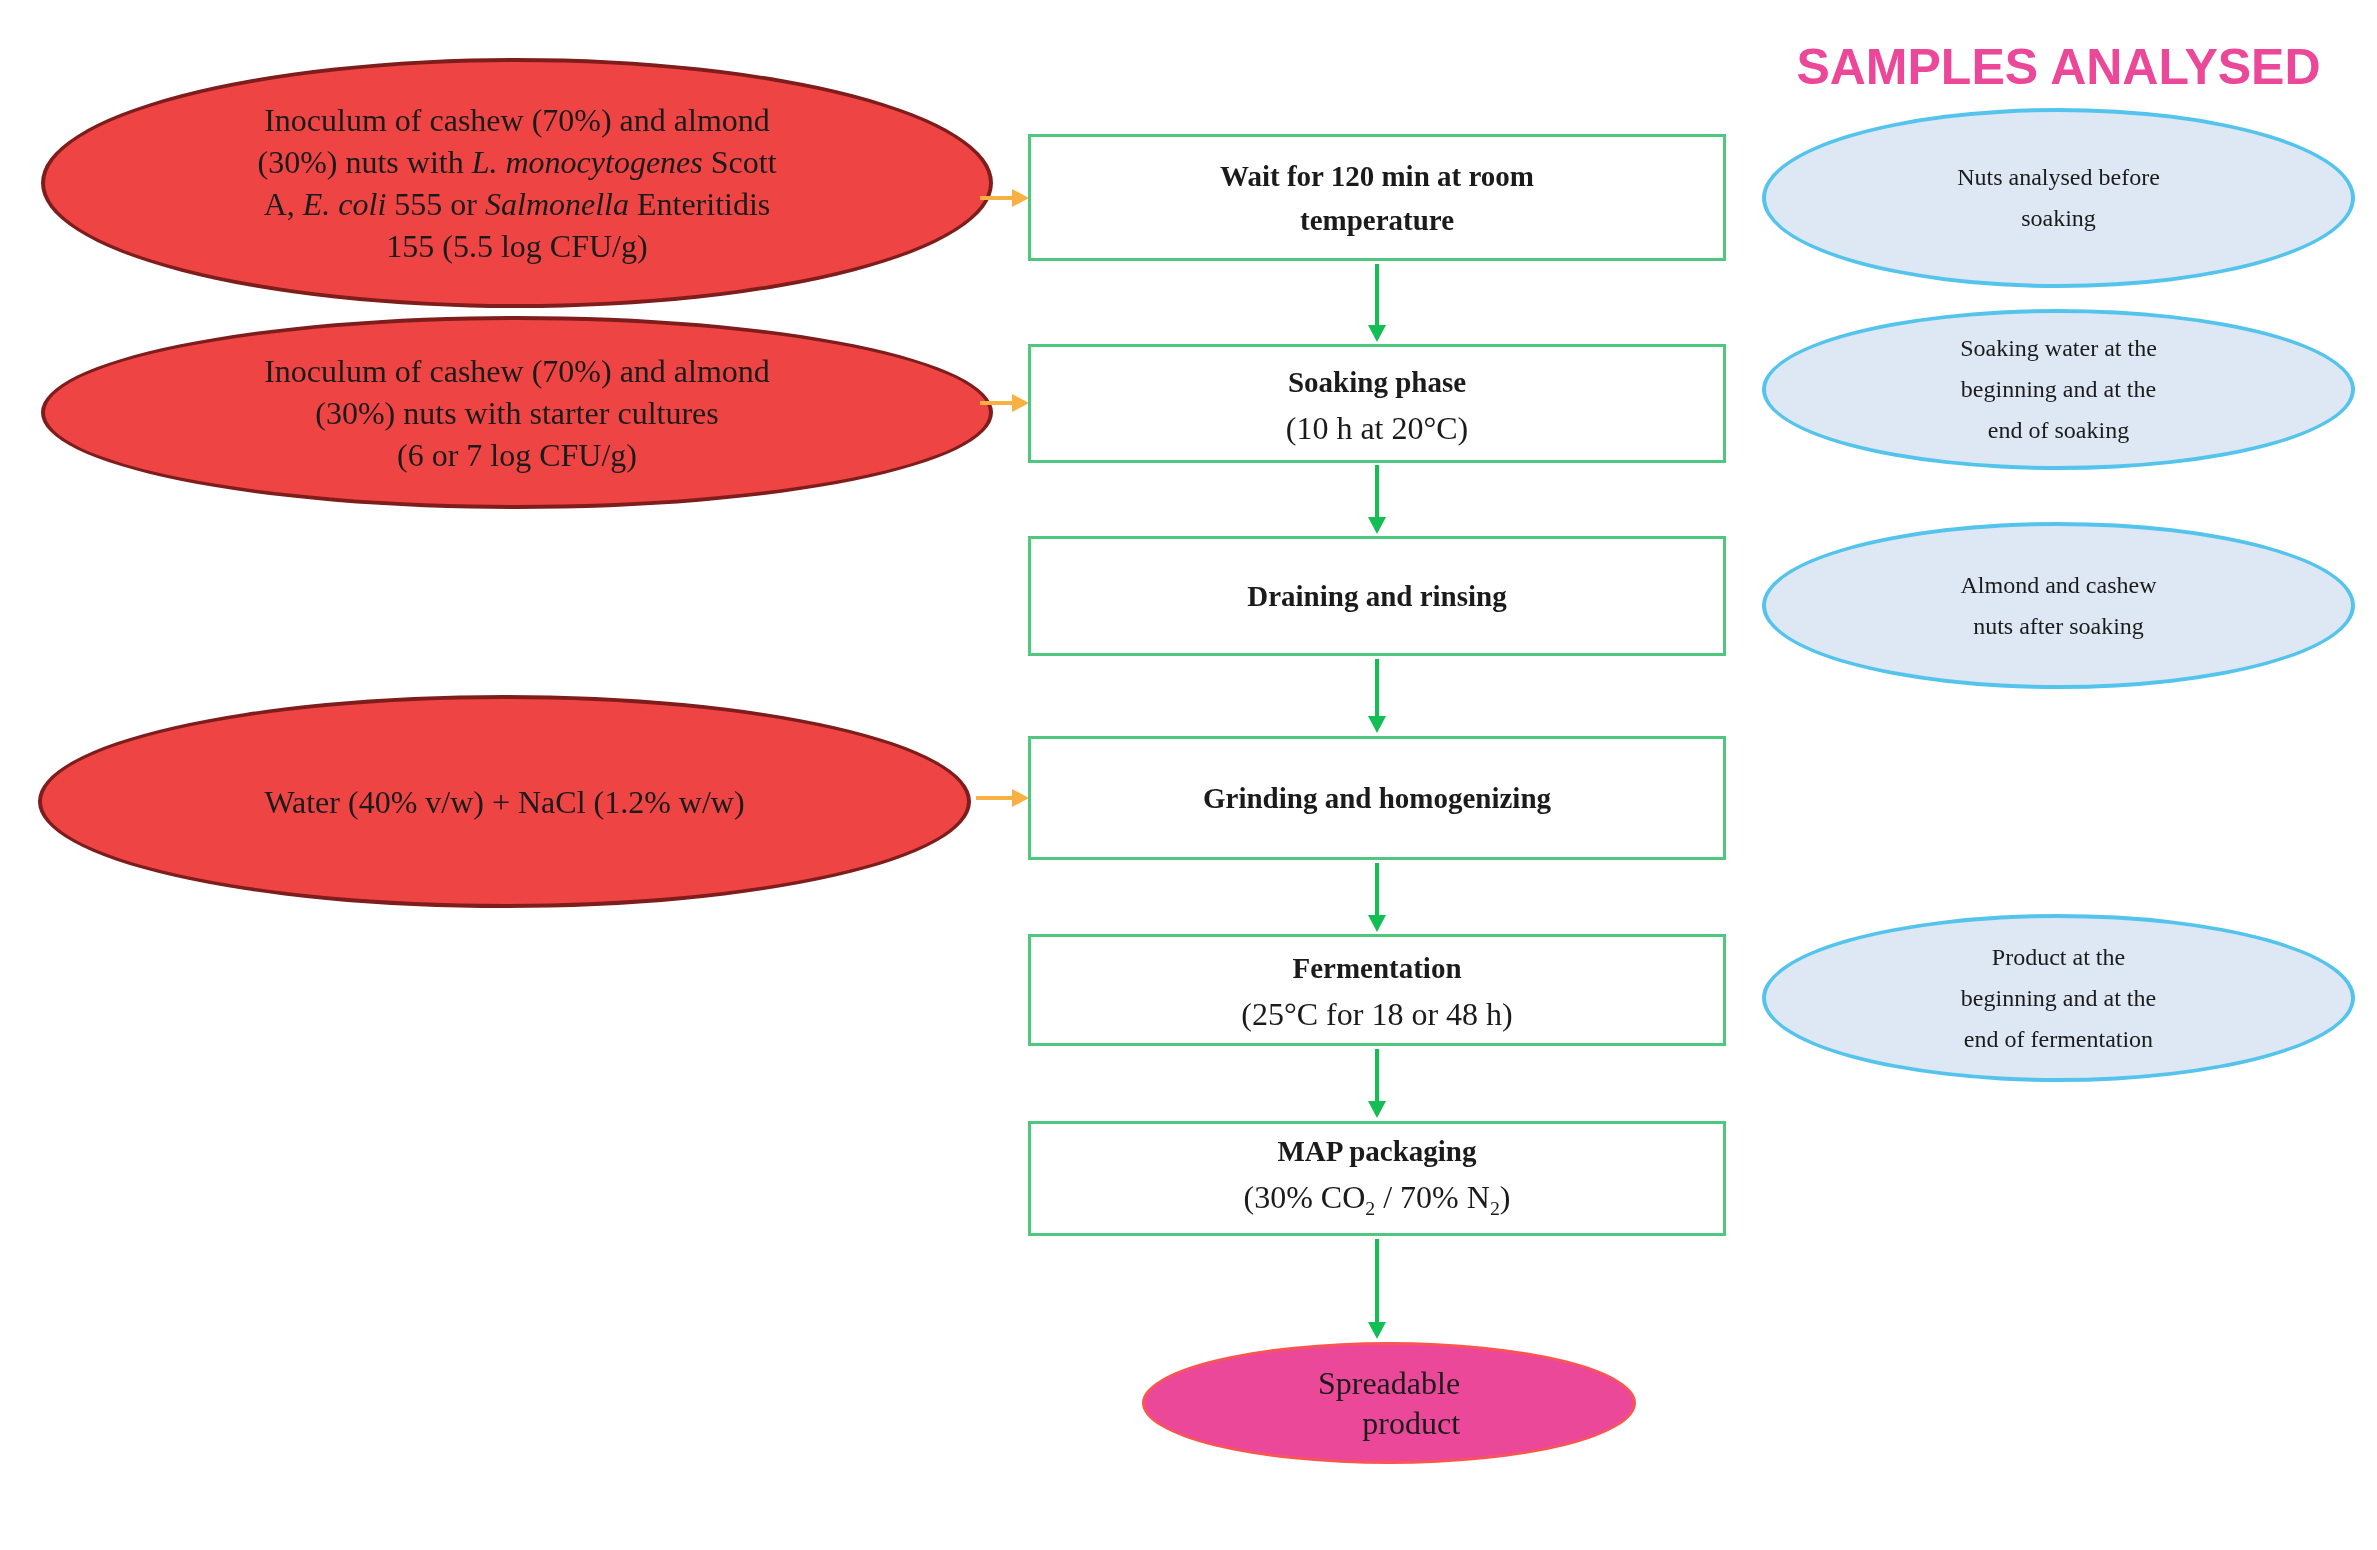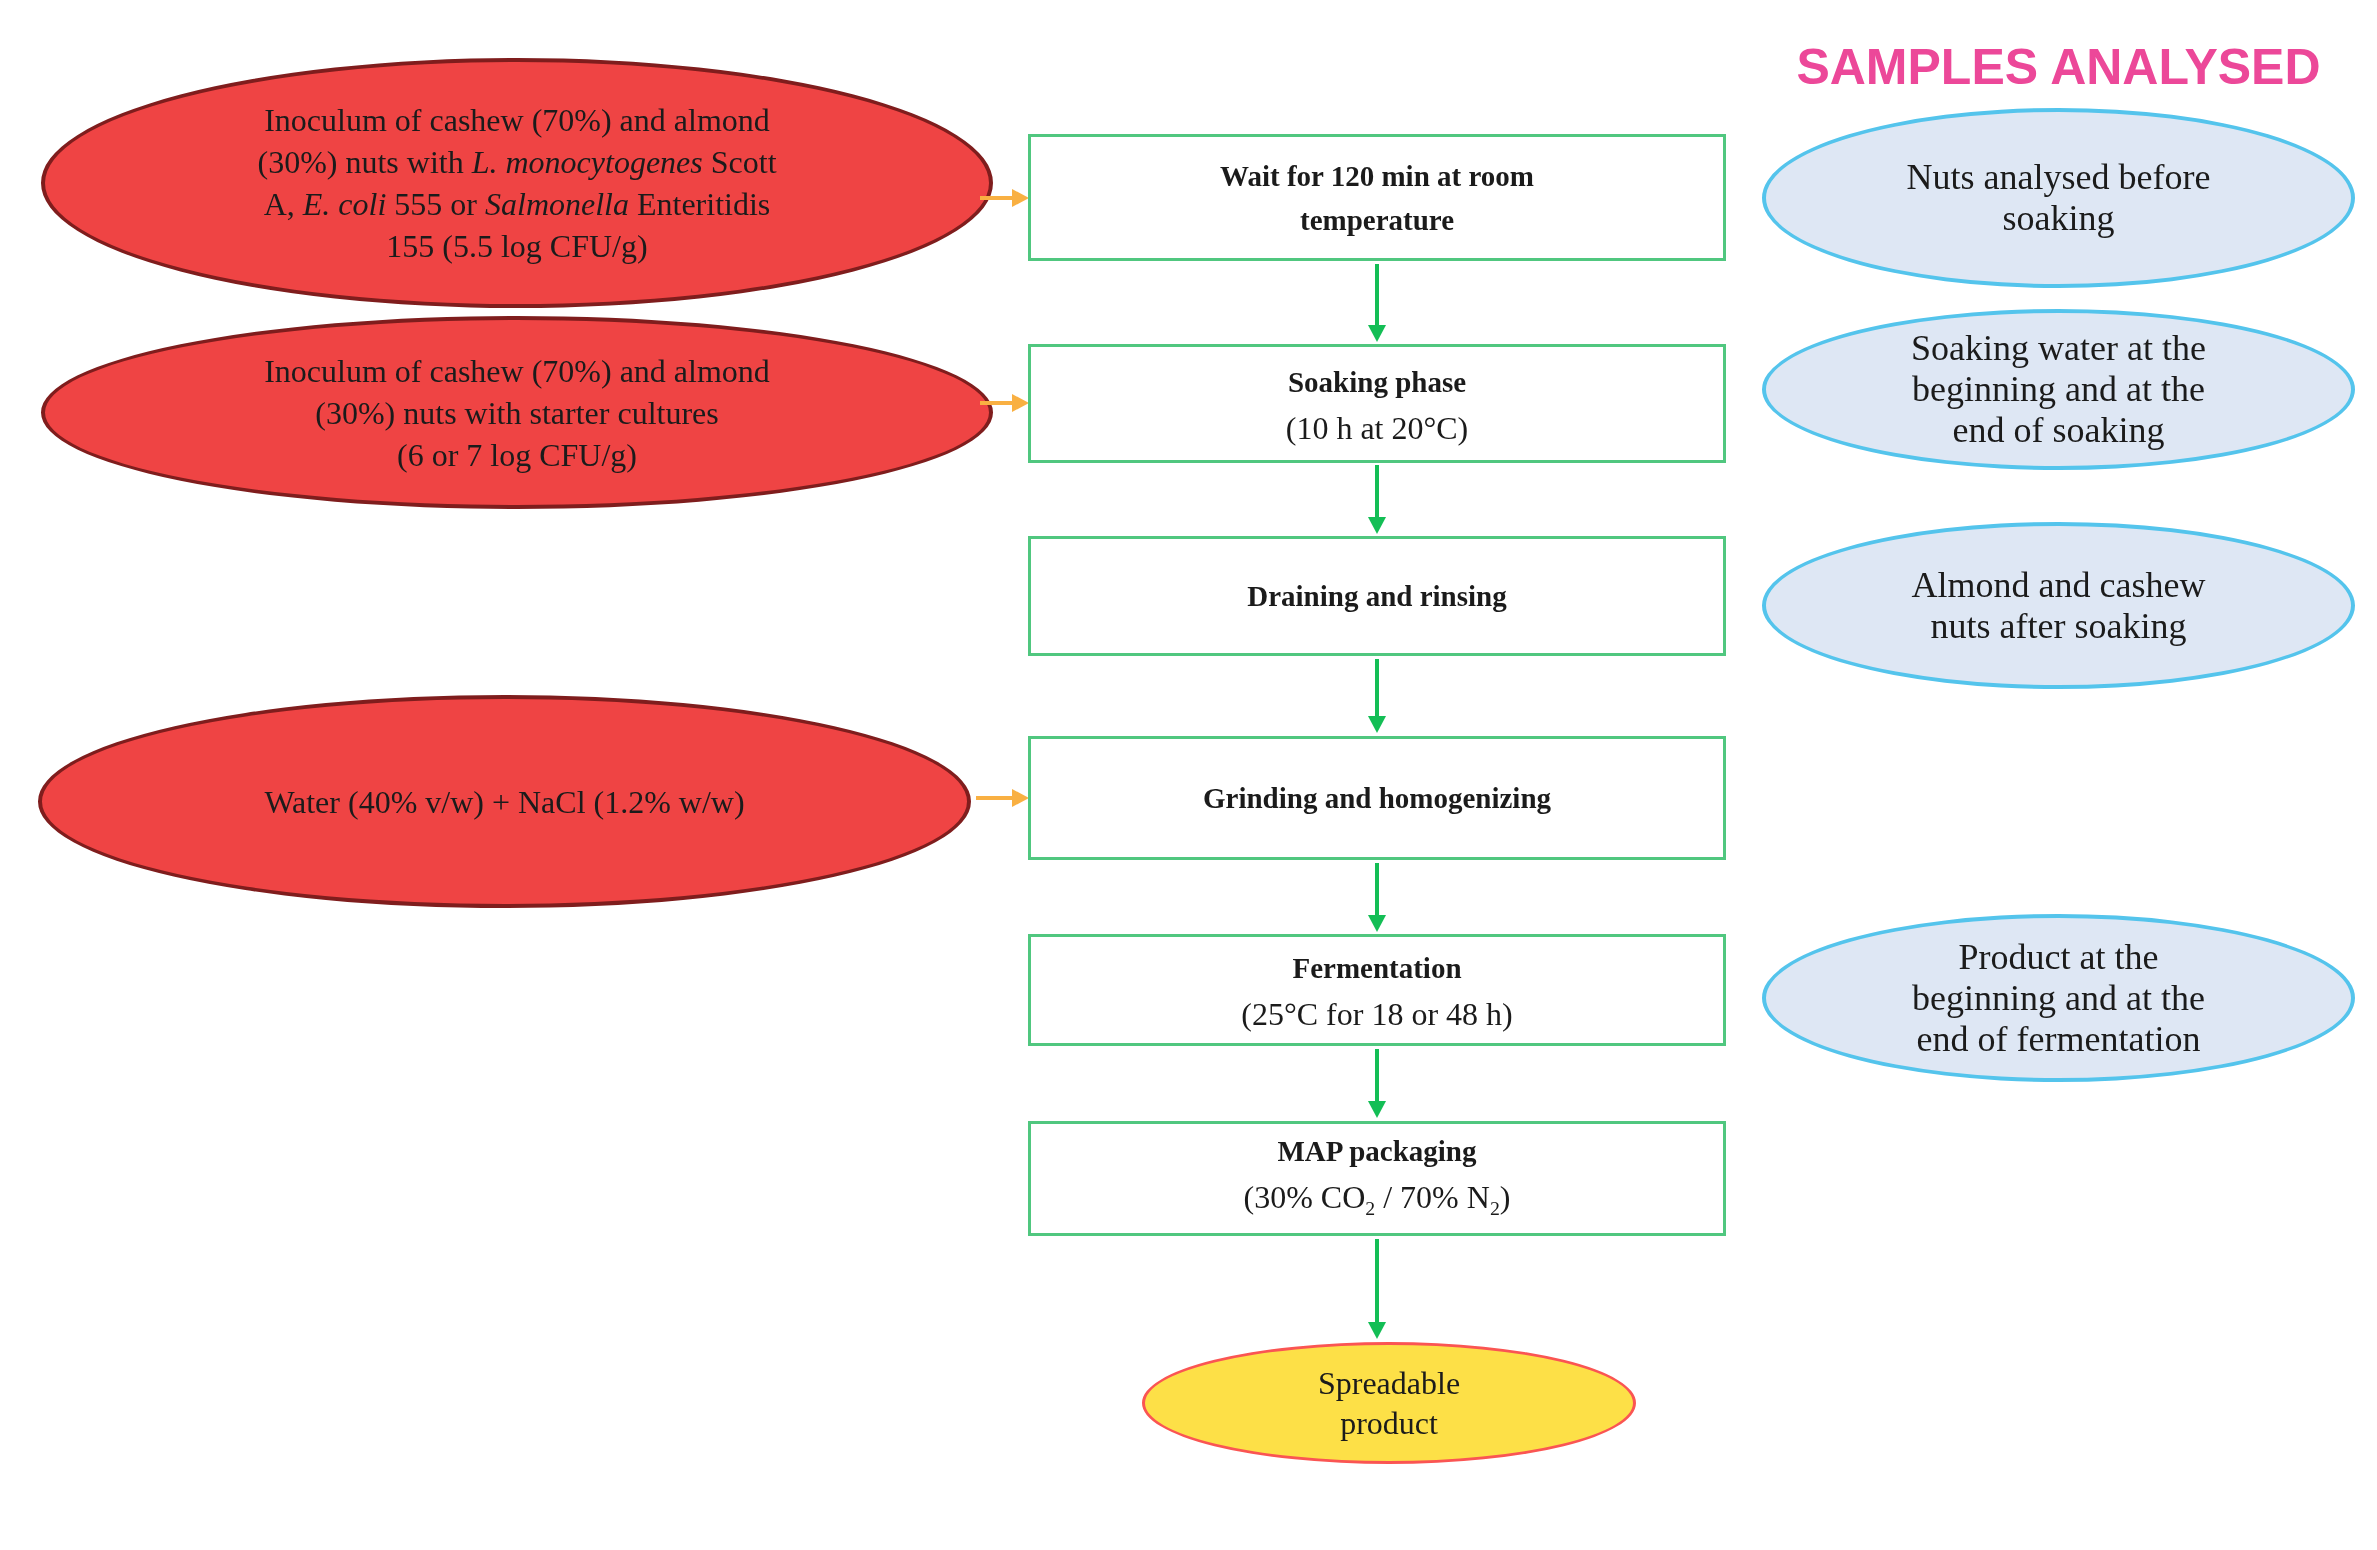--- a/index.html
+++ b/index.html
@@ -14,24 +14,24 @@
   
   .oval {
     position: absolute;
     border-radius: 50%;
     display: flex; align-items: center; justify-content: center;
     text-align: center;
     box-sizing: border-box;
   }
   .oval.yellow { border: 4px solid #7f1d1d; background: #ef4444; align-items: center; }
   .oval.blue   { border: 4px solid #54C4EC; background: #DEE7F4; }
-  .oval.red    { border: 3.3px solid #FA5553; background: #fde047; }
+  .oval.red    { border: 3.3px solid #FA5553; background: #ec4899; text-align: right; }
 
   .oval-text { font-size: 32px; line-height: 42px; }
-  .oval.blue .oval-text { font-size: 36px; line-height: 41px; }
+  .oval.blue .oval-text { font-size: 24px; line-height: 41px; }
   .oval.red  .oval-text { font-size: 32px; line-height: 40px; }
 
   
   .step {
     position: absolute;
     left: 1028px; width: 698px;
     border: 3.3px solid #50C77F; background: #ffffff;
     box-sizing: border-box;
     display: flex; flex-direction: column; align-items: center; justify-content: center;
     text-align: center;

